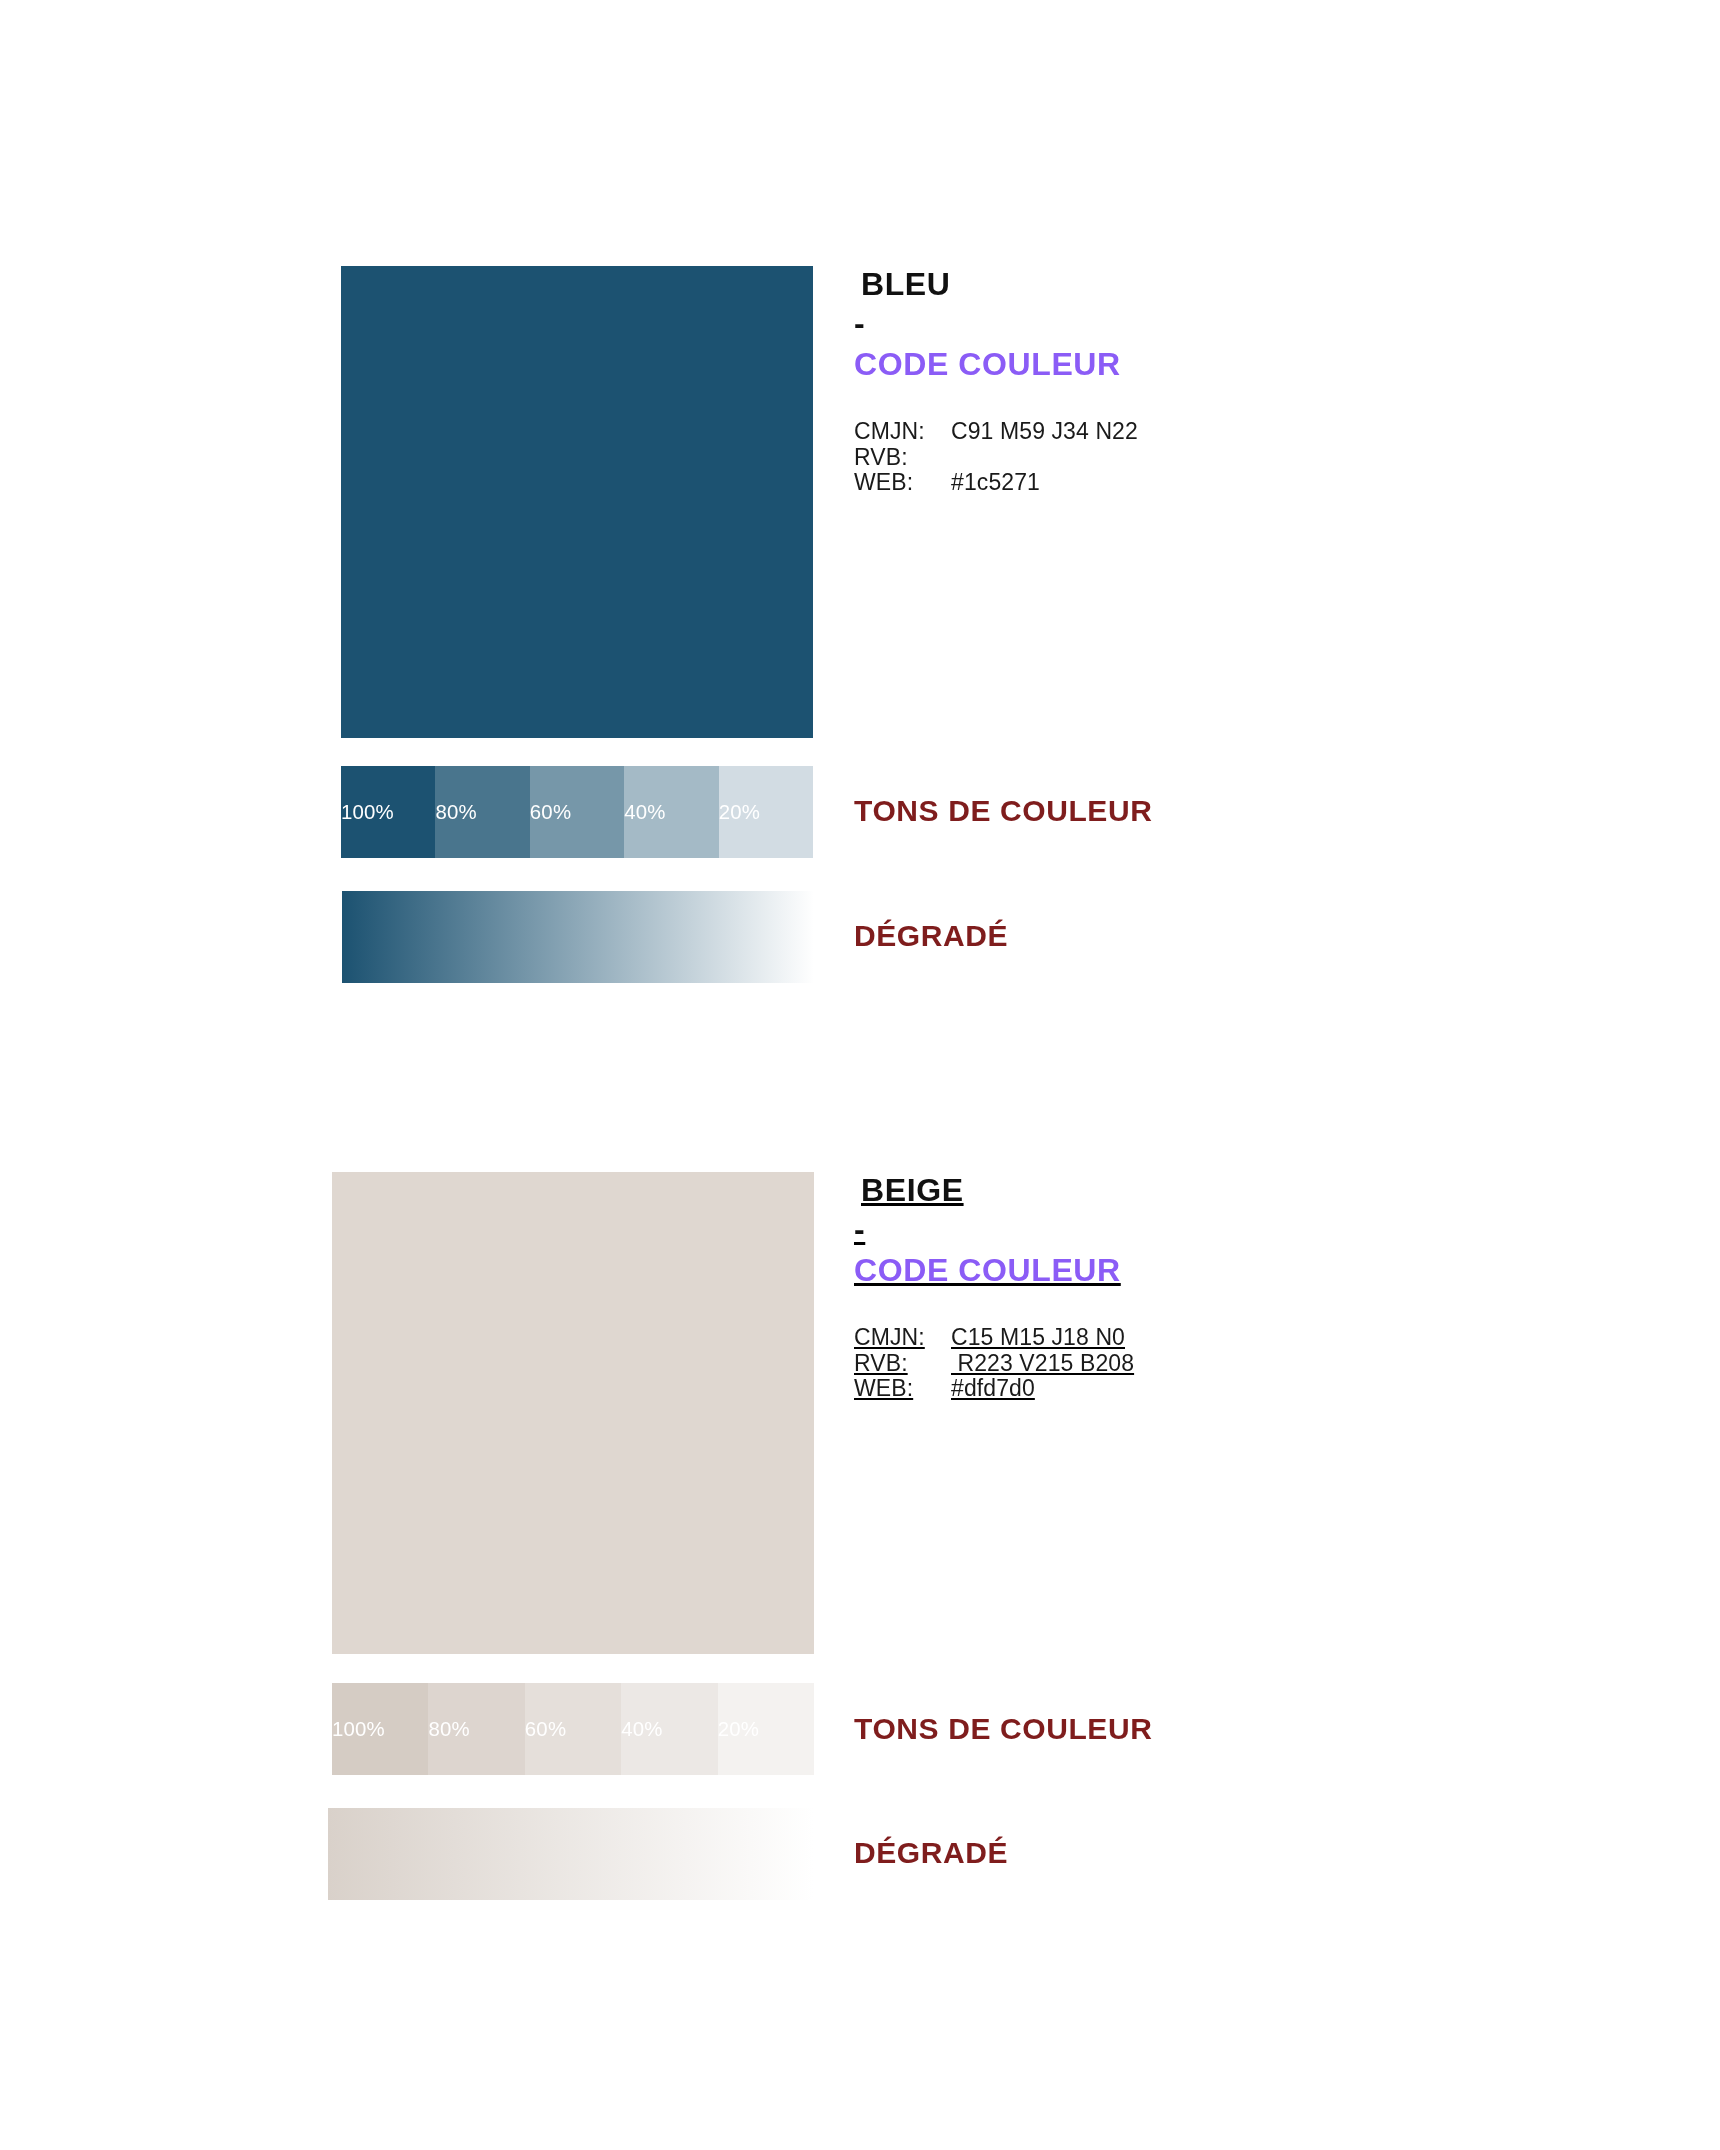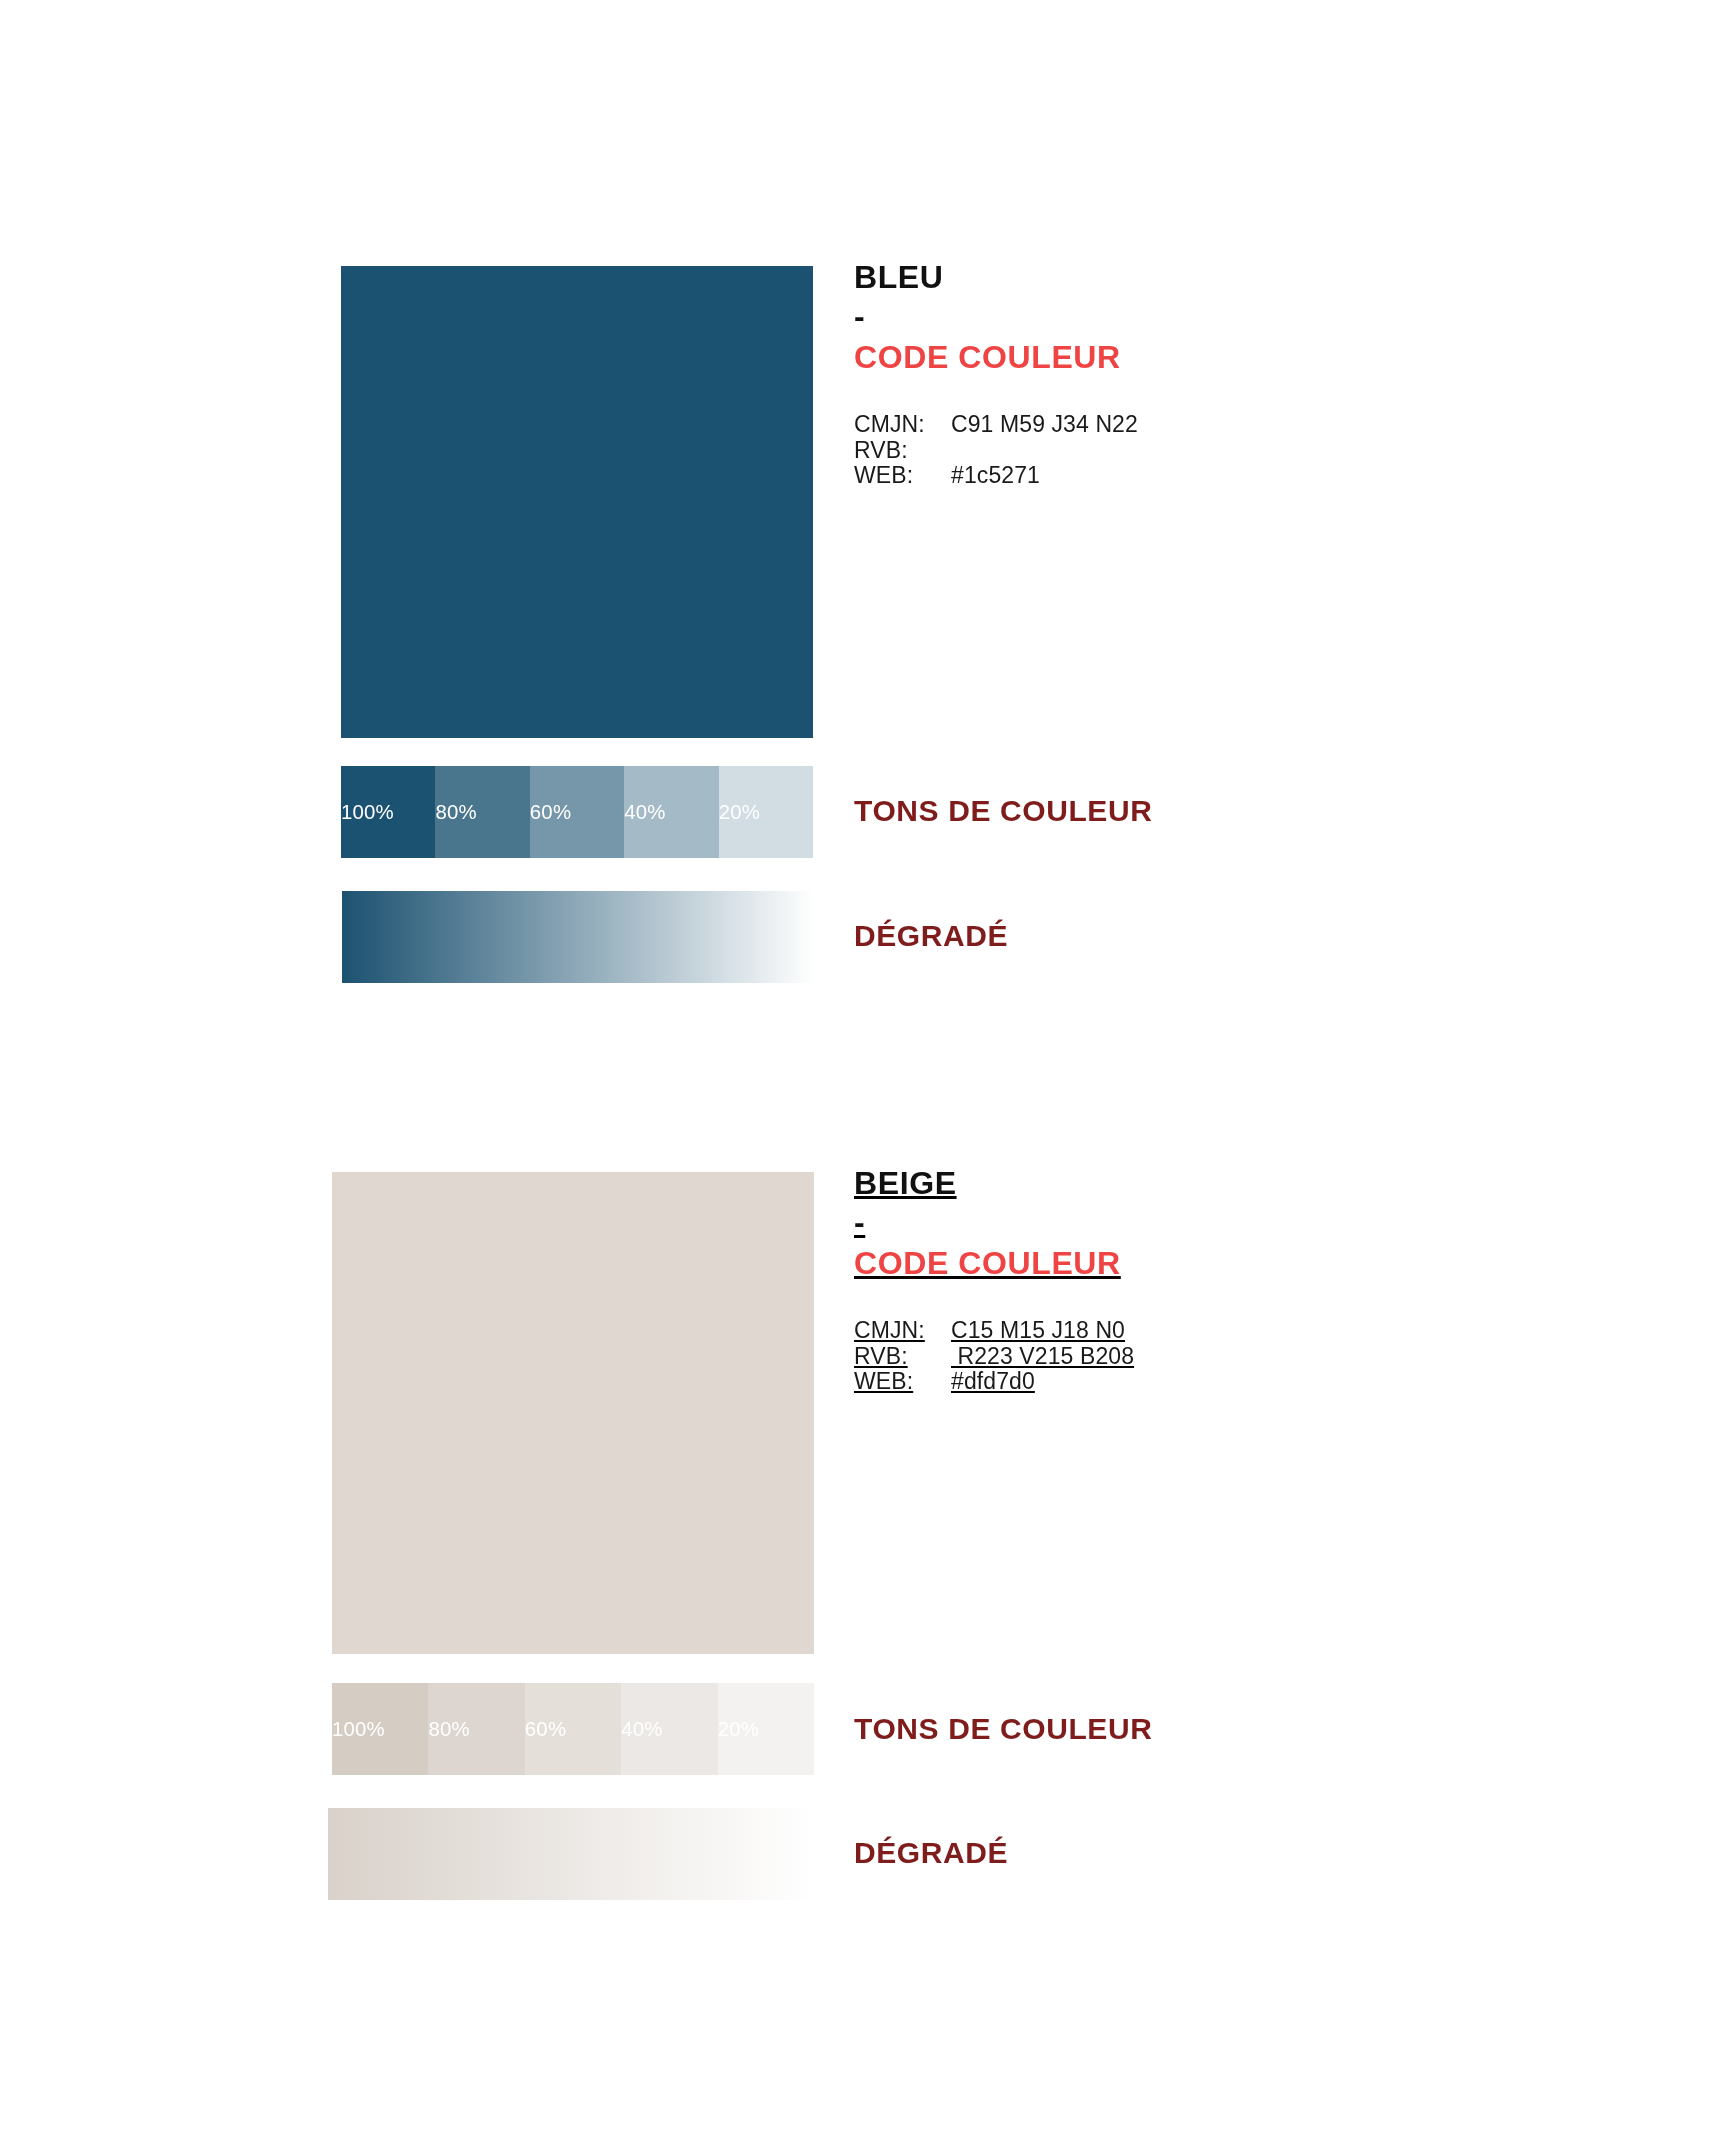--- a/index.html
+++ b/index.html
@@ -58,35 +58,35 @@
   .text-col {
     position: absolute;
   }
 
   .color-name {
     font-size: 32px;
     font-weight: 700;
     letter-spacing: 0.6px;
     color: #111111;
     line-height: 1.0;
-    margin: 0;
+    margin: 7px;
   }
   .dash-rule {
     font-size: 32px;
     font-weight: 700;
     color: #111111;
     line-height: 1.05;
     margin: 7.1px 0 7.1px 0;
     letter-spacing: 0.6px;
   }
   .subhead {
     font-size: 32px;
     font-weight: 700;
     letter-spacing: 0.6px;
-    color: #ef4444;
+    color: #8b5cf6;
     line-height: 1.0;
     margin: 0;
   }
 
   .codes {
     margin-top: 39px;
   }
   .code-line {
     display: flex;
     font-size: 23px;

